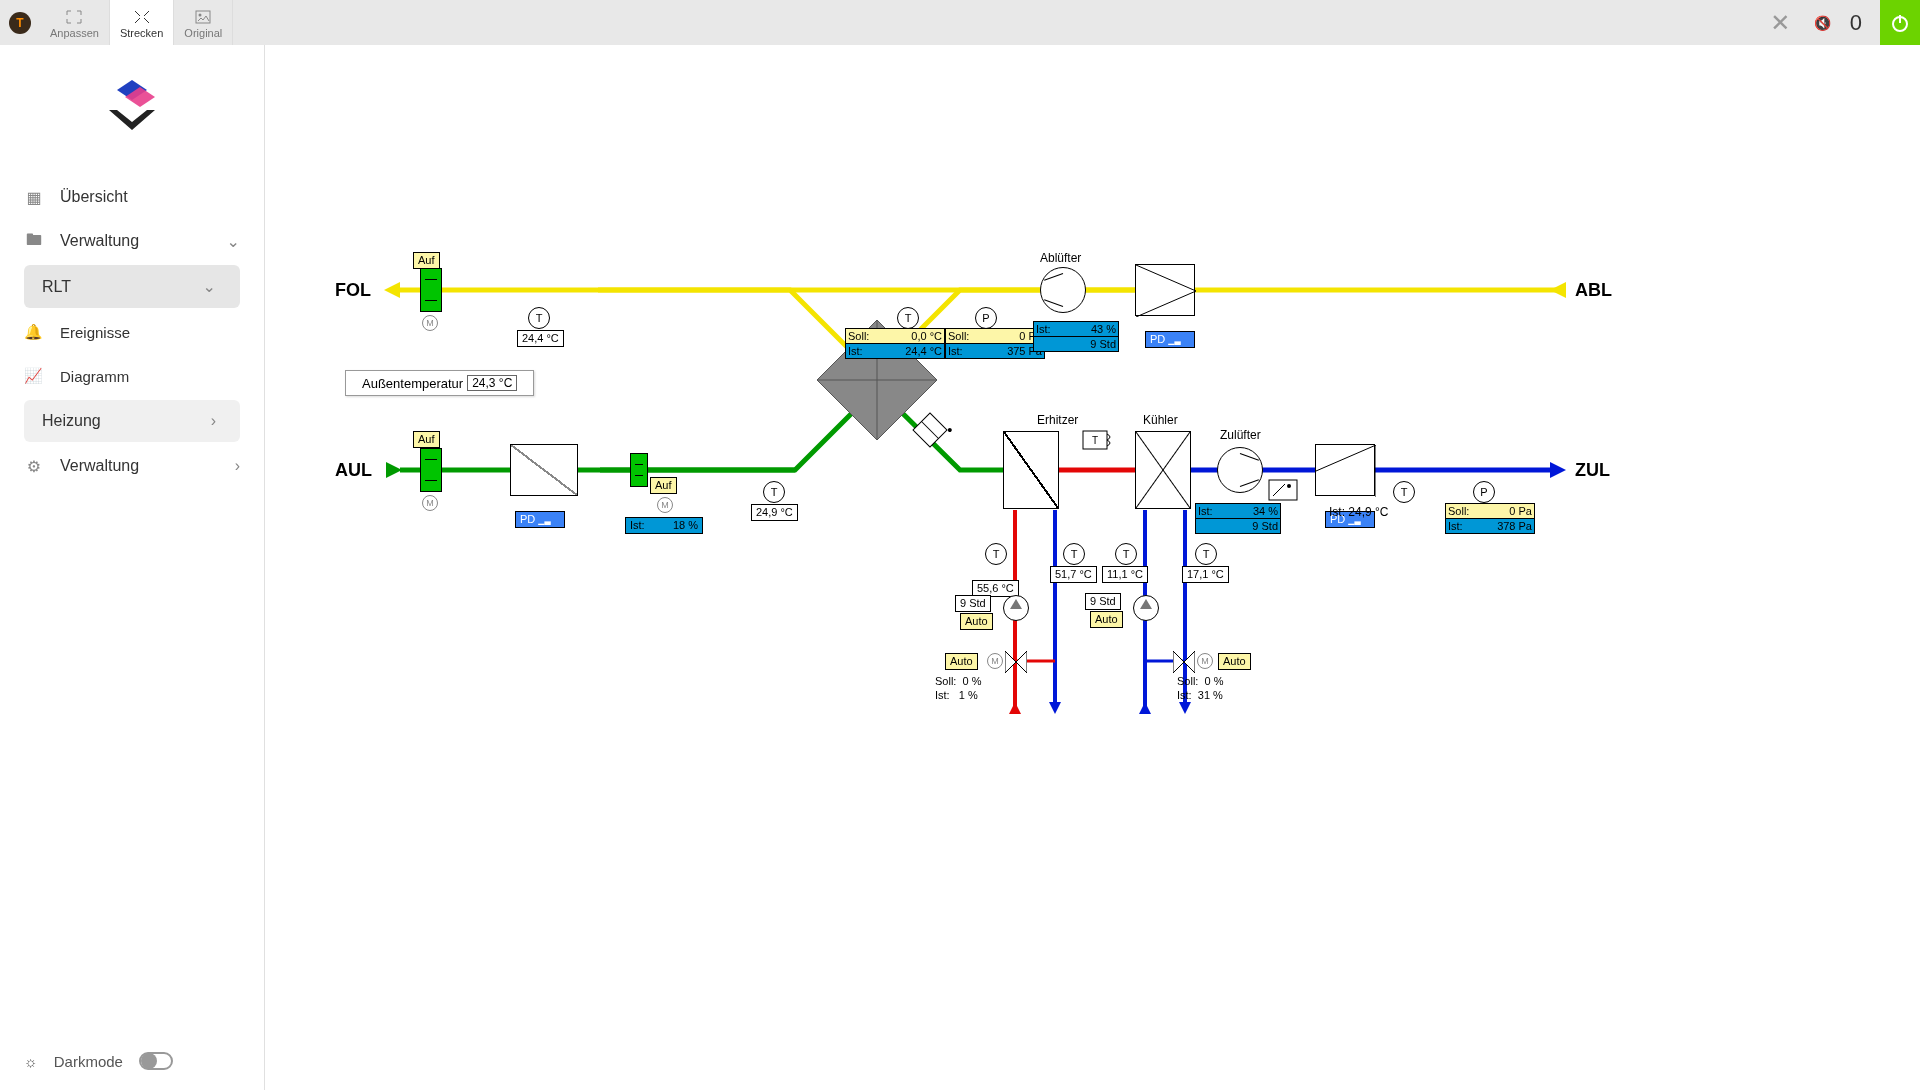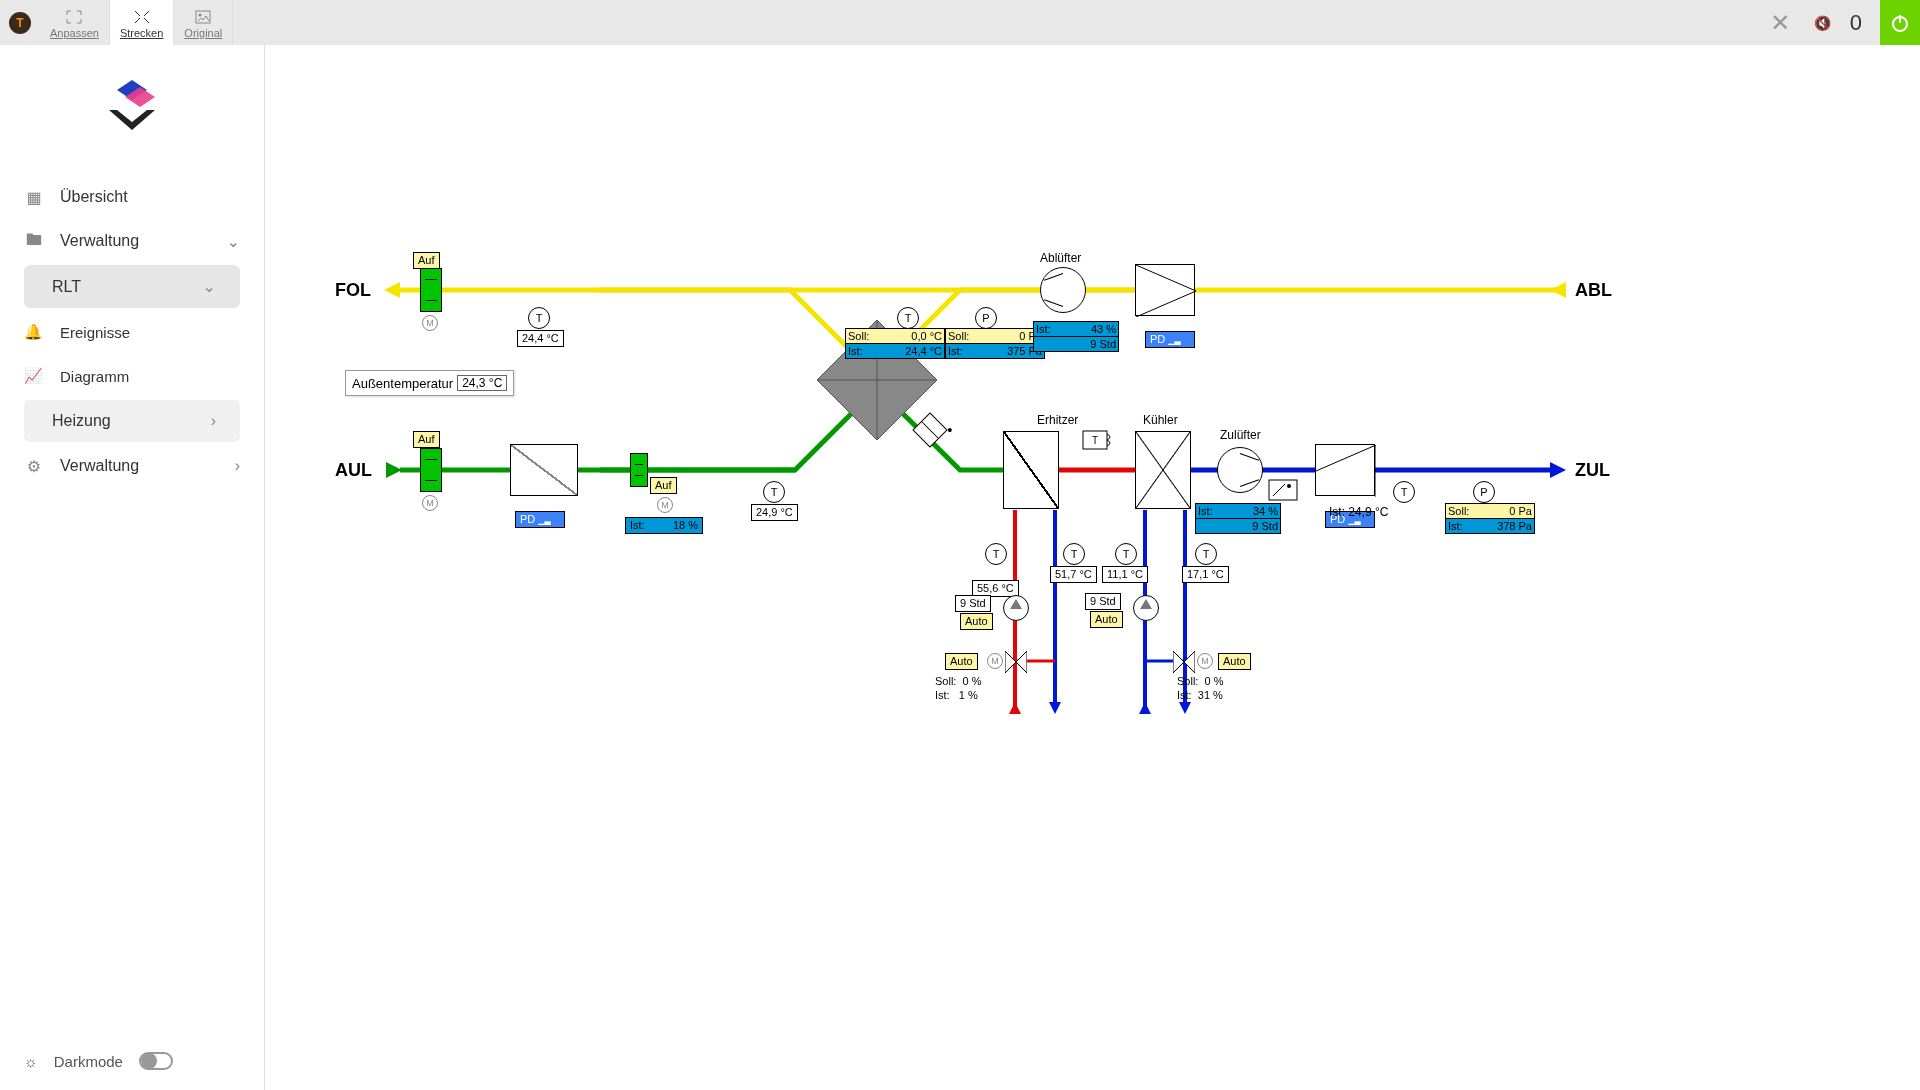--- a/index.html
+++ b/index.html
@@ -1,38 +1,38 @@
 <!DOCTYPE html>
 <html><head>
 <meta charset="utf-8">
 <style>
 * { box-sizing: border-box; margin: 0; padding: 0; font-family: -apple-system, "Segoe UI", Arial, sans-serif; }
 html, body { width: 1920px; height: 1090px; overflow: hidden; background: #fff; }
 
 .topbar { height: 45px; background: #e8e8e8; display: flex; align-items: stretch; }
 .topbar .tb-left { display: flex; align-items: stretch; }
-.tb-btn { display:flex; flex-direction:column; align-items:center; justify-content:center; padding:4px 10px 2px; font-size:11px; color:#777; cursor:pointer; border-right:1px solid #ddd;text-decoration:underline; }
+.tb-btn { display:flex; flex-direction:column; align-items:center; justify-content:center; padding:4px 10px 2px; font-size:11px; color:#777; cursor:pointer; border-right:1px solid #ddd; }
 .tb-btn.active { background:#fff; color:#333; }
 .tb-btn .tb-ico { width:20px; height:16px; margin-bottom:2px; display:flex; align-items:center; justify-content:center; }
 .tb-spacer { flex:1; }
 .tb-right { display:flex; align-items:center; gap:10px; padding-right:0; }
 .tb-x { font-size:24px; color:#999; padding:0 14px; cursor:pointer; }
 .tb-vol { font-size:14px; color:#aaa; }
 .tb-counter { font-size:22px; color:#333; padding:0 8px; }
 .tb-power { width:40px; height:45px; background:#6cd300; display:flex; align-items:center; justify-content:center; color:#fff; cursor:pointer; }
 .tb-tlogo { width:40px; display:flex; align-items:center; justify-content:center; }
 
 .layout { display:flex; height:calc(100% - 45px); }
 .sidebar { width:265px; border-right:1px solid #e0e0e0; display:flex; flex-direction:column; padding-top:20px; }
 .logo-block { display:flex; justify-content:center; padding:10px 0 30px; }
 .nav-item { display:flex; align-items:center; padding:12px 24px; font-size:16px; color:#333; cursor:pointer; gap:16px; }
 .nav-item.sub { padding-left:58px; font-size:15px; }
 .nav-item .chev { margin-left:auto; color:#888; }
 .nav-item .nav-ico { width:20px; height:20px; color:#888; display:flex; align-items:center; justify-content:center; }
-.nav-item.highlight { background:#e6e6e6; margin:2px 24px; border-radius:6px; padding-left:28px; }
+.nav-item.highlight { background:#e6e6e6; margin:2px 24px; border-radius:6px; padding-left:18px; }
 .sidebar-footer { margin-top:auto; display:flex; align-items:center; gap:16px; padding:20px 24px; font-size:15px; color:#555; }
 .toggle { width:34px; height:18px; border:2px solid #999; border-radius:10px; position:relative; }
 .toggle::after { content:""; position:absolute; left:0; top:-1px; width:16px; height:16px; border-radius:50%; background:#999; }
 
 .canvas { position:relative; flex:1; background:#fff; overflow:hidden; }
 .svg-stage { position:absolute; inset:0; }
 
 .box { position:absolute; border:1px solid #000; font-size:11px; line-height:1; padding:2px 4px; background:#fff; white-space:nowrap; }
 .box.cyan { background:#0097d6; color:#000; }
 .box.yellow { background:#fdf6a8; }
@@ -70,21 +70,21 @@
 .pair .soll { background:#fdf6a8; }
 .pair .ist { background:#0097d6; margin-top:-1px; }
 .pair.compact{width:90px;}
 
 .faninfo { position:absolute; width:86px; font-size:11px; }
 .faninfo .row { border:1px solid #000; background:#0097d6; display:flex; }
 .faninfo .row span:first-child{flex:0 0 30px; padding:1px 2px;}
 .faninfo .row span:last-child{flex:1;text-align:right;padding:1px 2px;}
 .faninfo .row + .row{margin-top:-1px;}
 
-.aussen { position:absolute; border:1px solid #999; padding:4px 6px; font-size:13px; display:flex; gap:4px; align-items:center; background:#fff; box-shadow: 1px 1px 2px rgba(0,0,0,.15);}
+.aussen { position:absolute; border:1px solid #999; padding:4px 16px; font-size:13px; display:flex; gap:4px; align-items:center; background:#fff; box-shadow: 1px 1px 2px rgba(0,0,0,.15);}
 .aussen .field { border:1px solid #666; padding:0 4px; font-size:12px; }
 
 .valve { position:absolute; width:22px; height:22px; }
 .valve svg{position:absolute;inset:0;}
 
 .arrow-tip{position:absolute;width:0;height:0;}
 .arrow-r-yellow{border-top:8px solid transparent;border-bottom:8px solid transparent;border-right:16px solid #f4e400;}
 .arrow-r-green{border-top:8px solid transparent;border-bottom:8px solid transparent;border-left:16px solid #009a00;}
 .arrow-r-blue{border-top:8px solid transparent;border-bottom:8px solid transparent;border-left:16px solid #0017d8;}
 .arrow-up-red{border-left:6px solid transparent;border-right:6px solid transparent;border-bottom:12px solid #e30606;}

